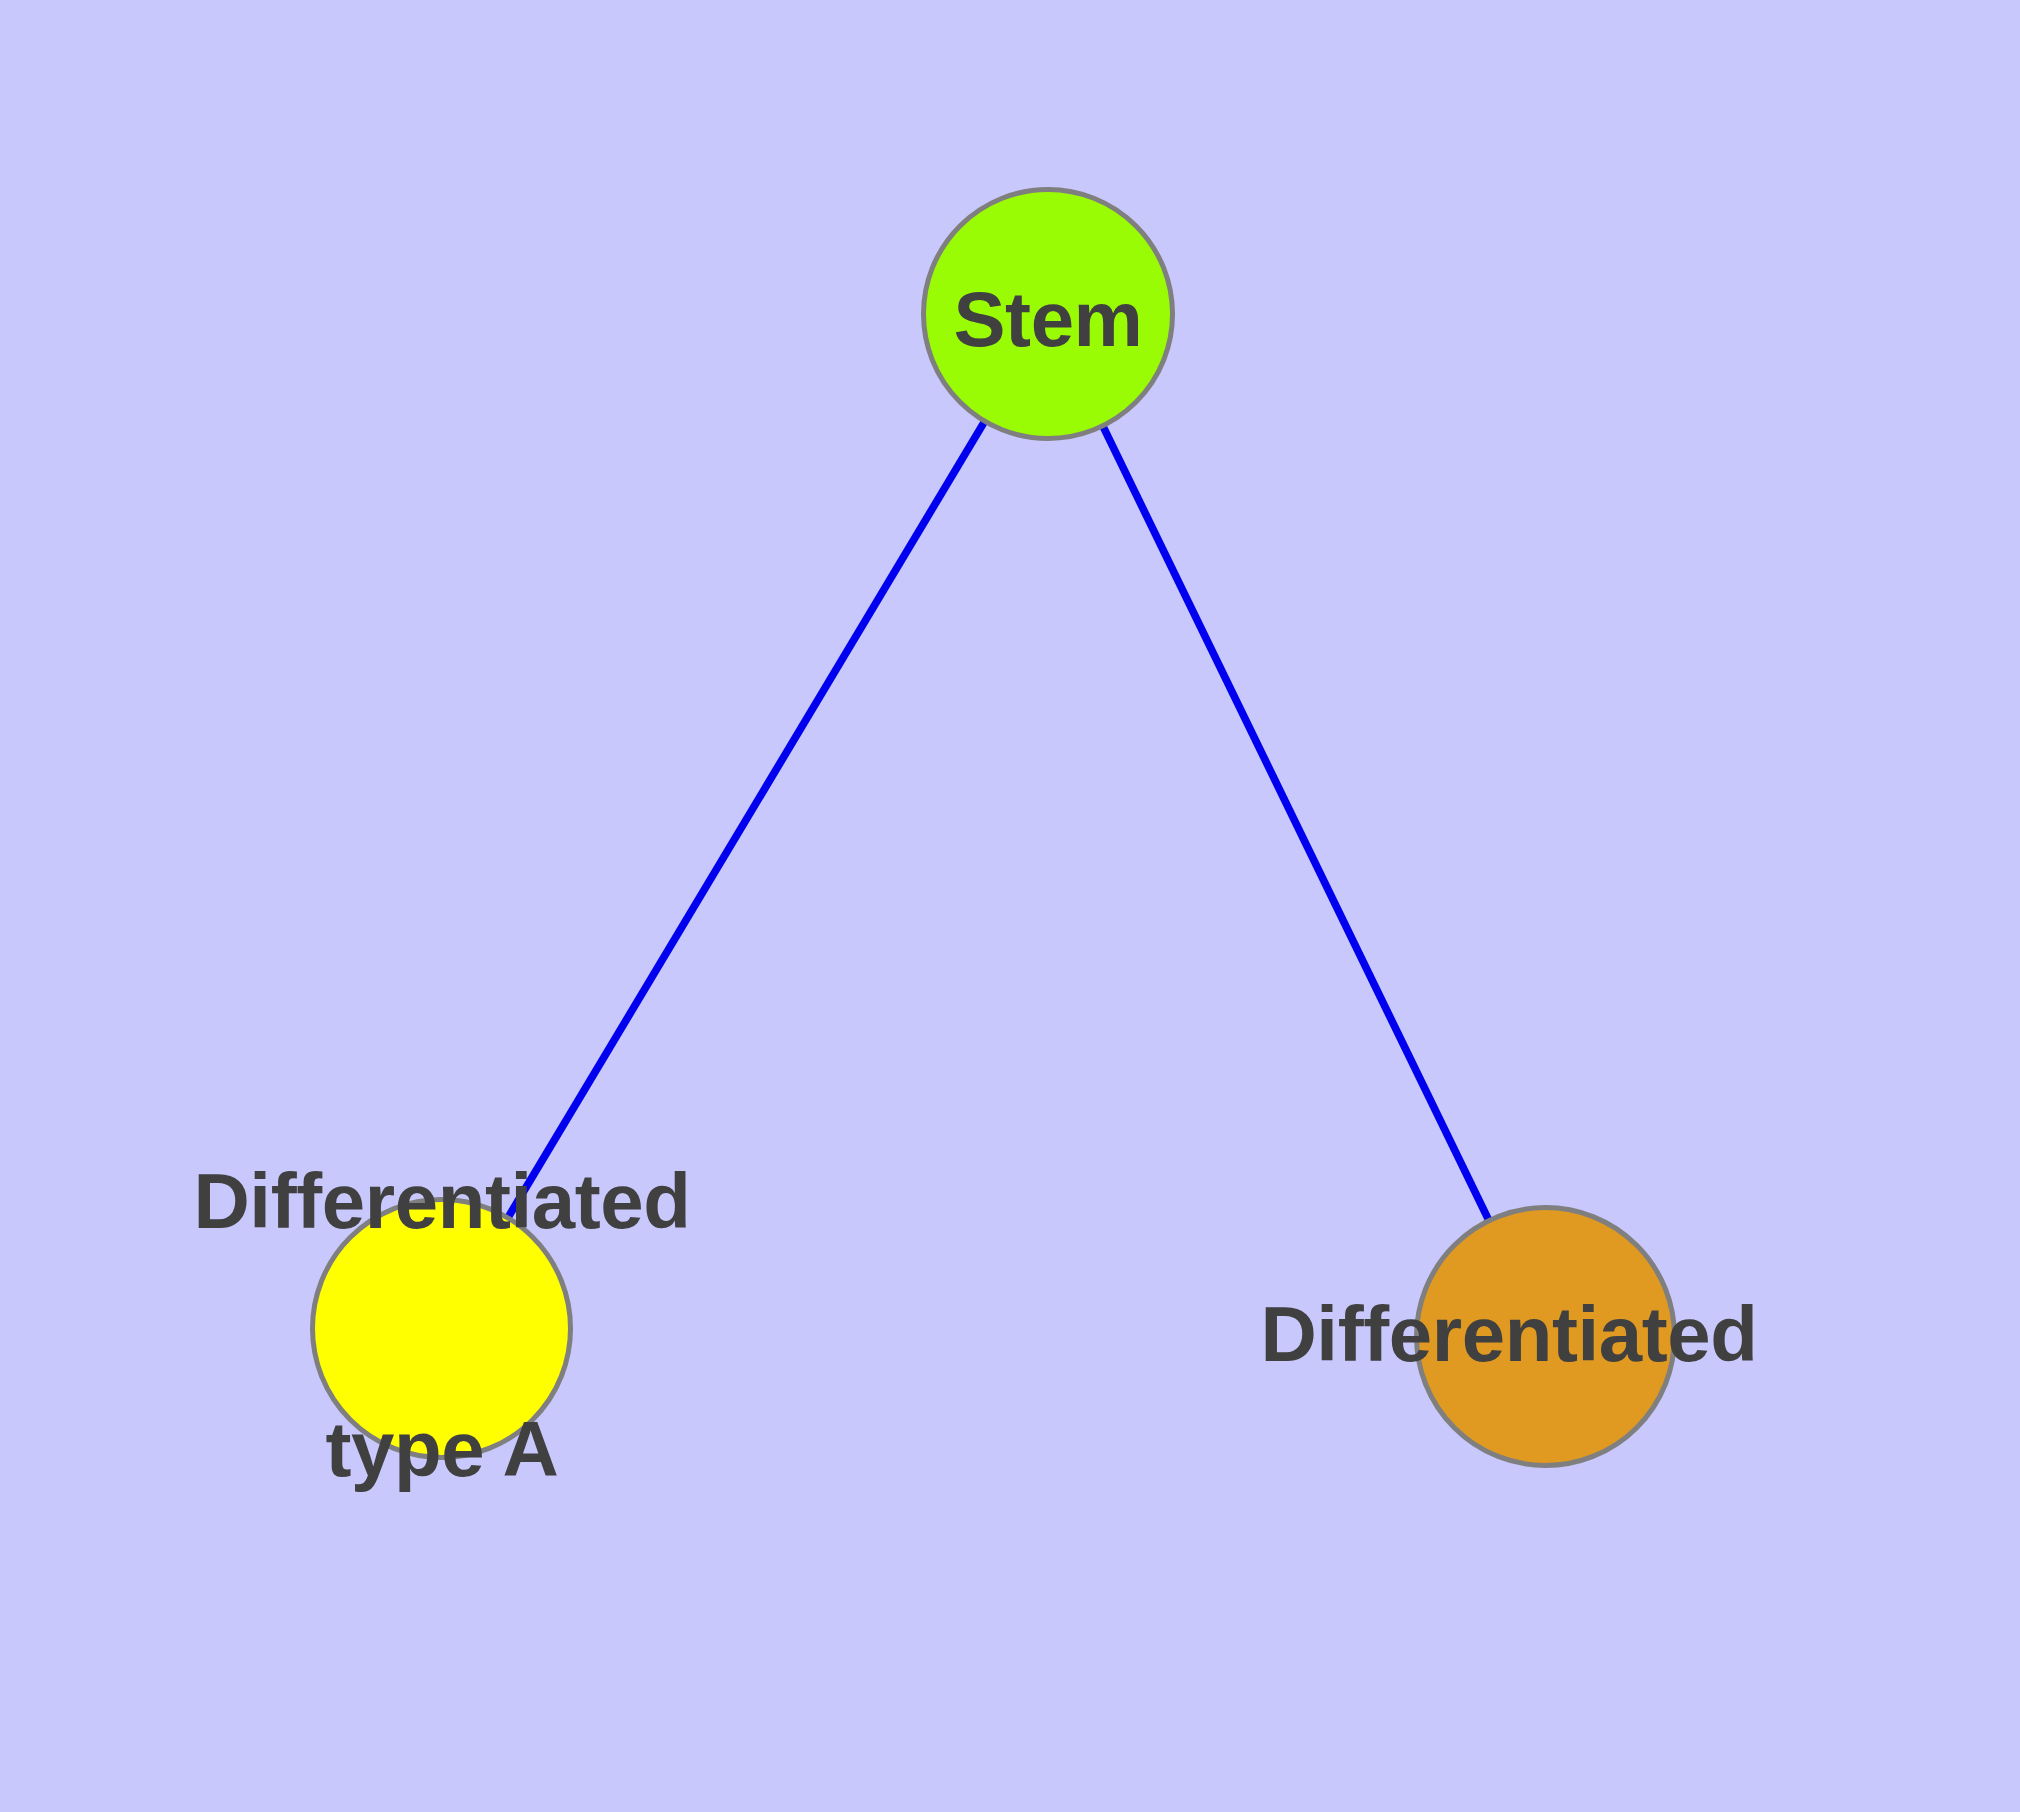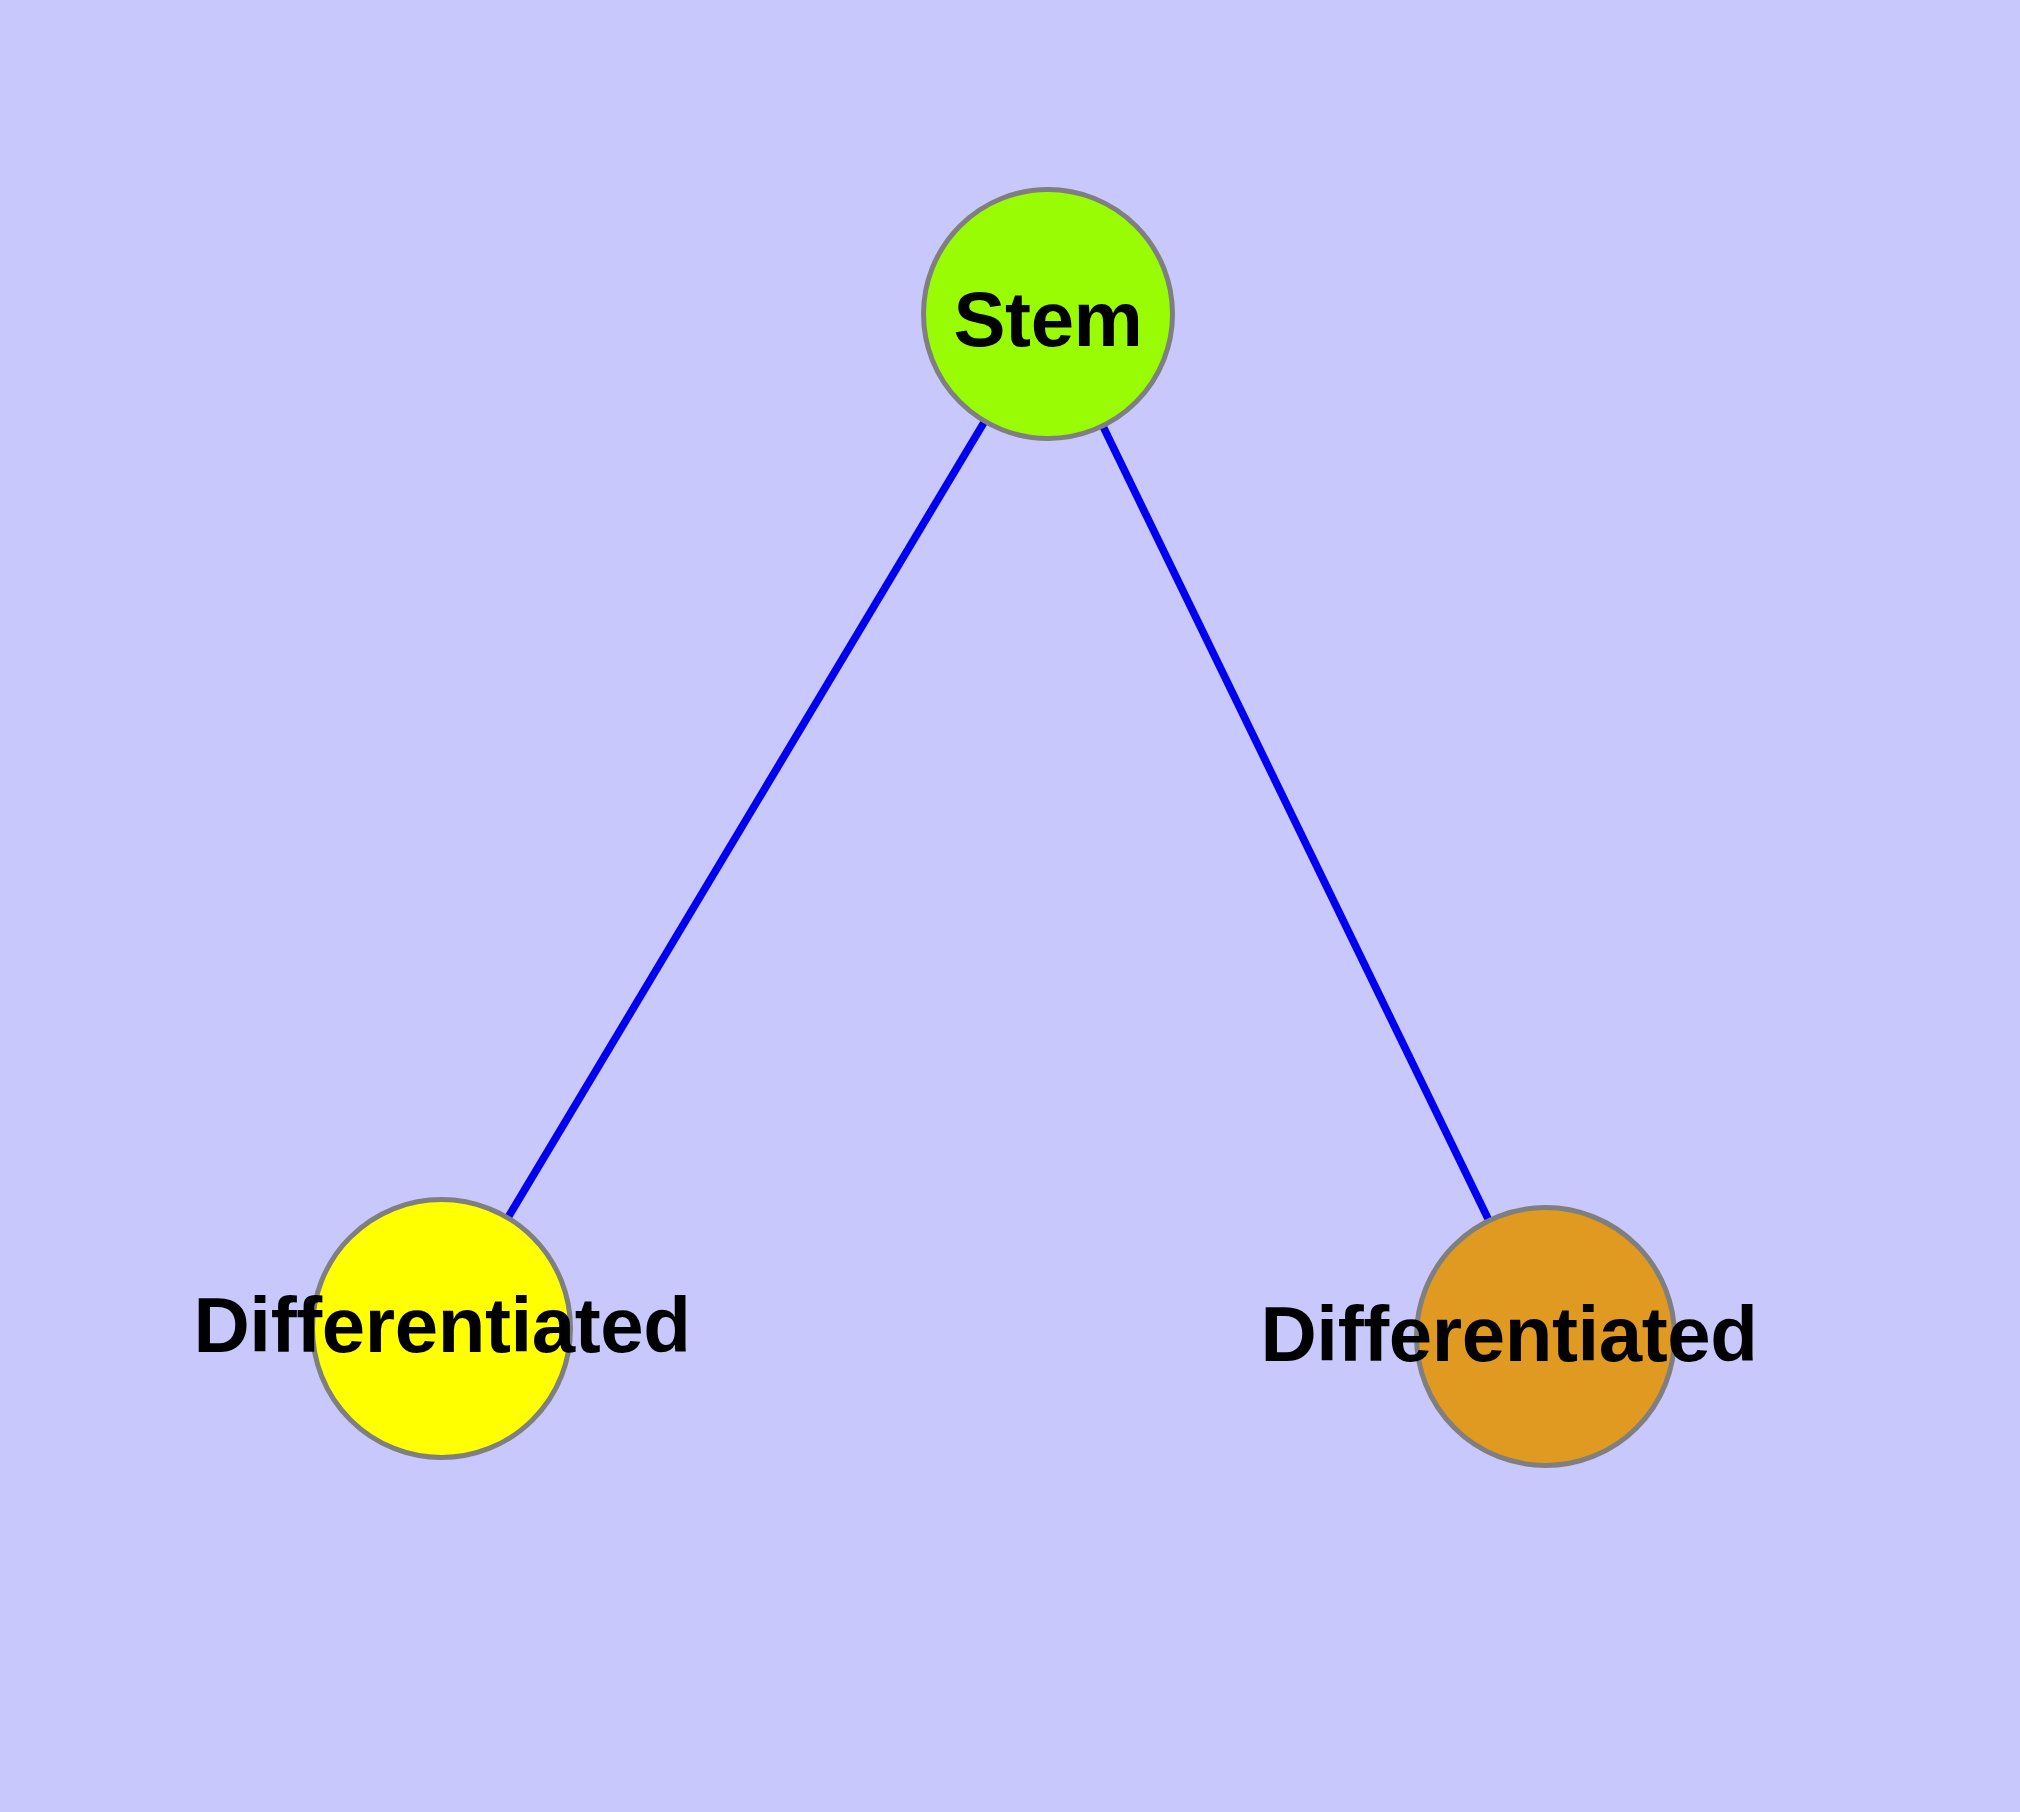--- a/index.html
+++ b/index.html
@@ -31,21 +31,21 @@
   }
   .node {
     position: absolute;
     border-radius: 50%;
     box-sizing: border-box;
     border: 5.1px solid #7f7f7f;
   }
   .node-label {
     position: absolute;
     z-index: 3;
-    color: #000000;
+    color: #404040;
     font-family: "Liberation Sans", sans-serif;
     font-weight: bold;
     text-align: center;
     white-space: pre;
     line-height: 1.06;
     letter-spacing: -0.4px;
     transform: translate(-50%, -50%);
     pointer-events: none;
   }
   .label-stem   { font-size: 78px; }
@@ -69,20 +69,21 @@
     <div class="node" style="left:310px; top:1197px; width:263px; height:263px; background:#ffff00;"></div>
 
     <div class="node" style="left:1414px; top:1205px; width:263px; height:263px; background:#e09a22;"></div>
 
   </div>
 
   <div class="node-label label-stem" style="left:1048px; top:319px;">Stem</div>
 
   <div class="node-label label-childA" style="left:442px; top:1326px;">
     <div>Differentiated</div>
+    <div>type A</div>
   </div>
 
   <div class="node-label label-childB" style="left:1509px; top:1335px;">
     <div>Differentiated</div>
   </div>
 
 </div>
 
 
 </body></html>

